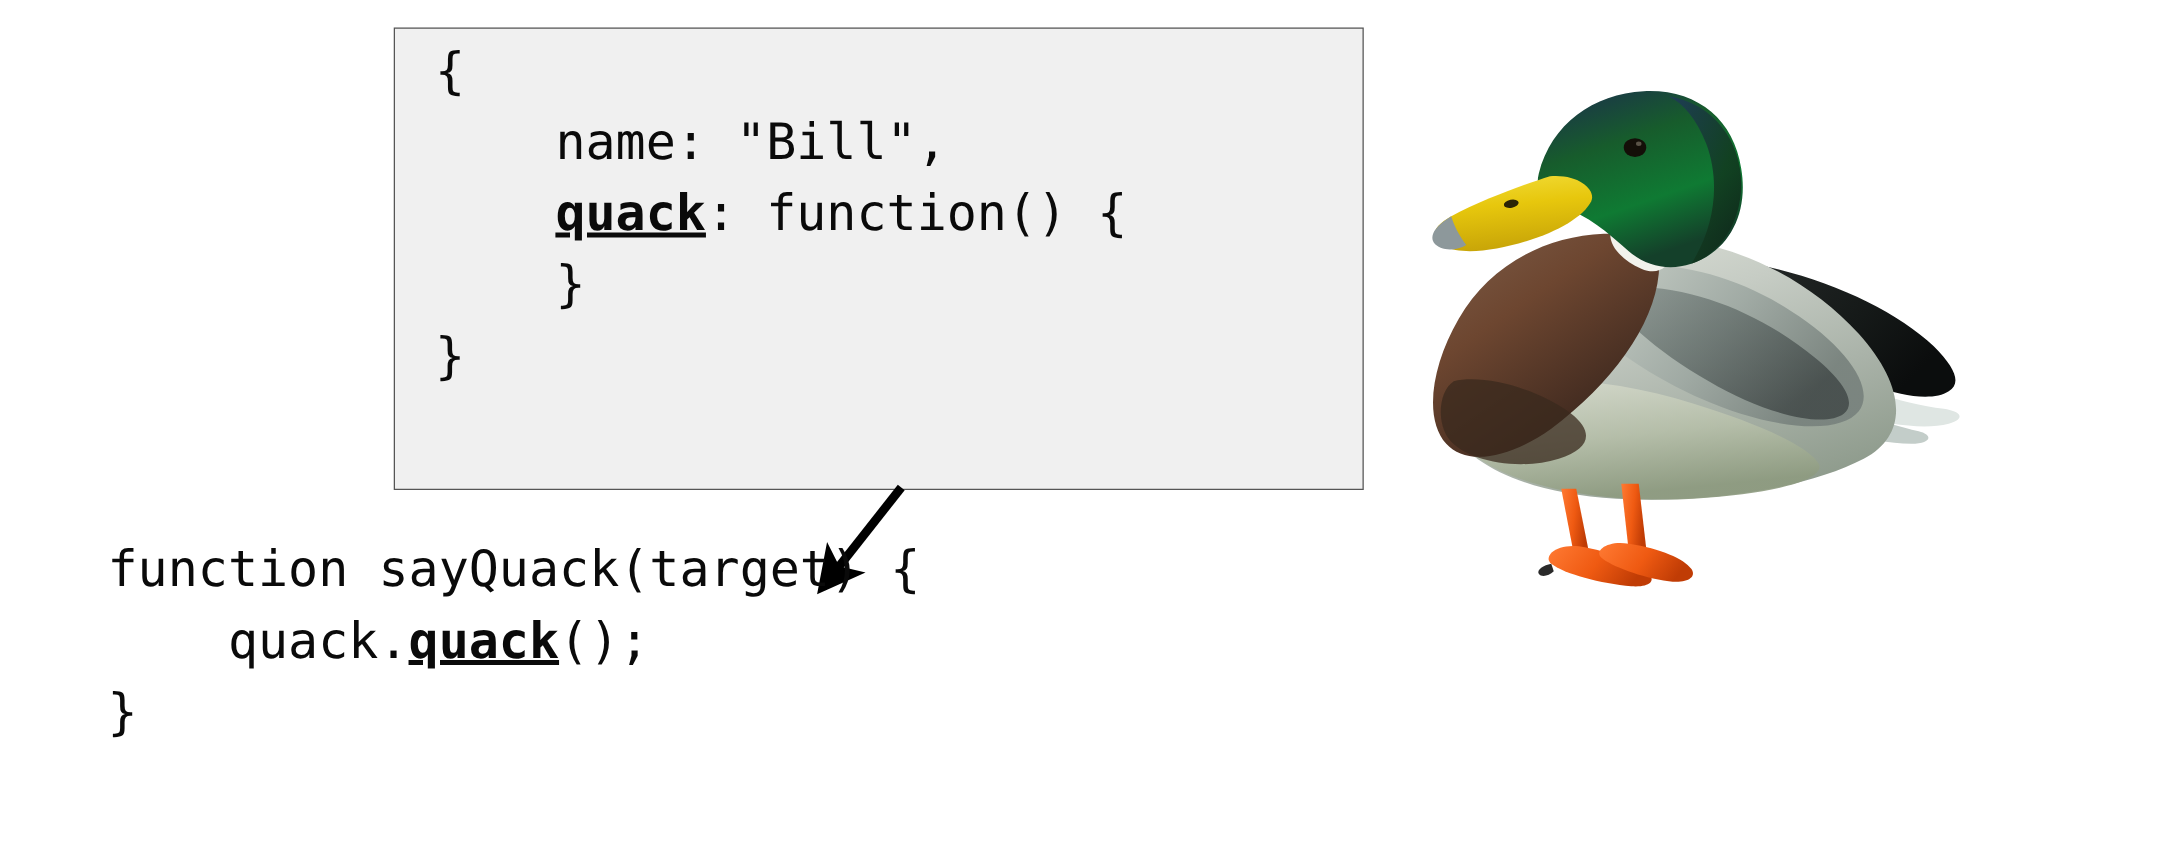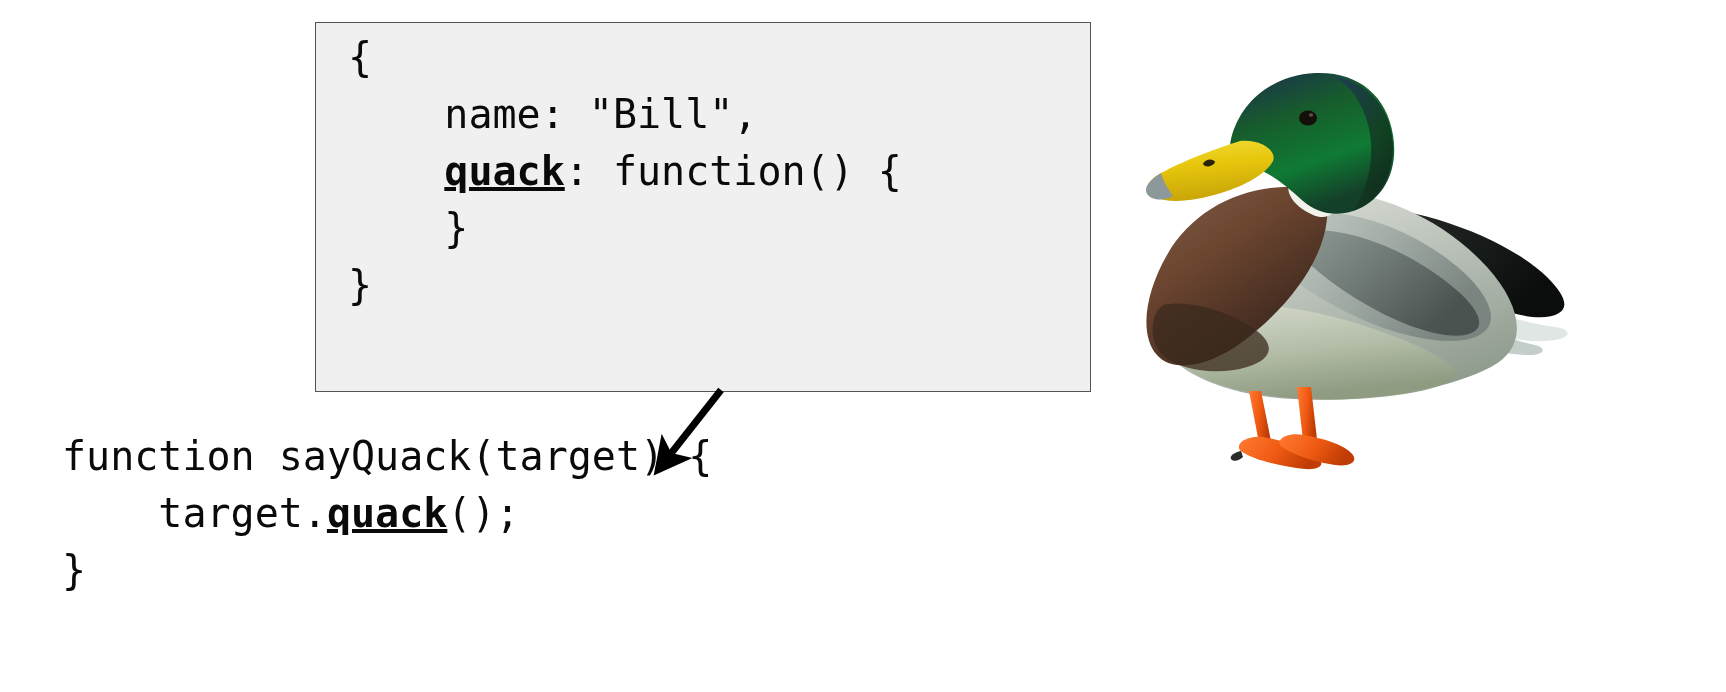--- a/index.html
+++ b/index.html
@@ -76,20 +76,21 @@
     padding: 0;
     font-family: "DejaVu Sans Mono", monospace;
     font-size: 40px;
     line-height: 57px;
     color: #0a0a0a;
     white-space: pre;
   }
   .func-code .line {
     display: block;
     white-space: pre;
+    margin-left: 24px;
   }
 
   
   .duck-wrap {
     position: absolute;
     left: 1035px;
     top: 55px;
     width: 540px;
     height: 430px;
   }
@@ -110,21 +111,21 @@
 
   <svg class="arrow-svg" viewBox="0 0 180 120" xmlns="http://www.w3.org/2000/svg">
     <defs>
       <marker id="arrowhead" markerWidth="6" markerHeight="6" refX="4.4" refY="3" orient="auto" markerUnits="strokeWidth">
         <path d="M0,0.2 L5.4,3 L0,5.8 L1.3,3 Z" fill="#000000"></path>
       </marker>
     </defs>
     <line x1="131" y1="10" x2="68" y2="90" stroke="#000000" stroke-width="7" marker-end="url(#arrowhead)"></line>
   </svg>
 
-  <pre class="func-code"><span class="line"><span>function sayQuack(target) {</span></span><span class="line"><span>    target.</span><span class="bold-ident">quack</span><span>();</span></span><span class="line"><span>}</span></span></pre>
+  <pre class="func-code"><span class="line"><span>function sayQuack(target) {</span></span><span class="line"><span>    quack.</span><span class="bold-ident">quack</span><span>();</span></span><span class="line"><span>}</span></span></pre>
 
   <div class="duck-wrap">
     <svg viewBox="0 0 540 430" xmlns="http://www.w3.org/2000/svg">
       <defs>
         <linearGradient id="gHead" x1="0" y1="0" x2="0.4" y2="1">
           <stop offset="0%" stop-color="#1b2d4f"></stop>
           <stop offset="38%" stop-color="#175c2c"></stop>
           <stop offset="72%" stop-color="#0f7a33"></stop>
           <stop offset="100%" stop-color="#14402a"></stop>
         </linearGradient>

